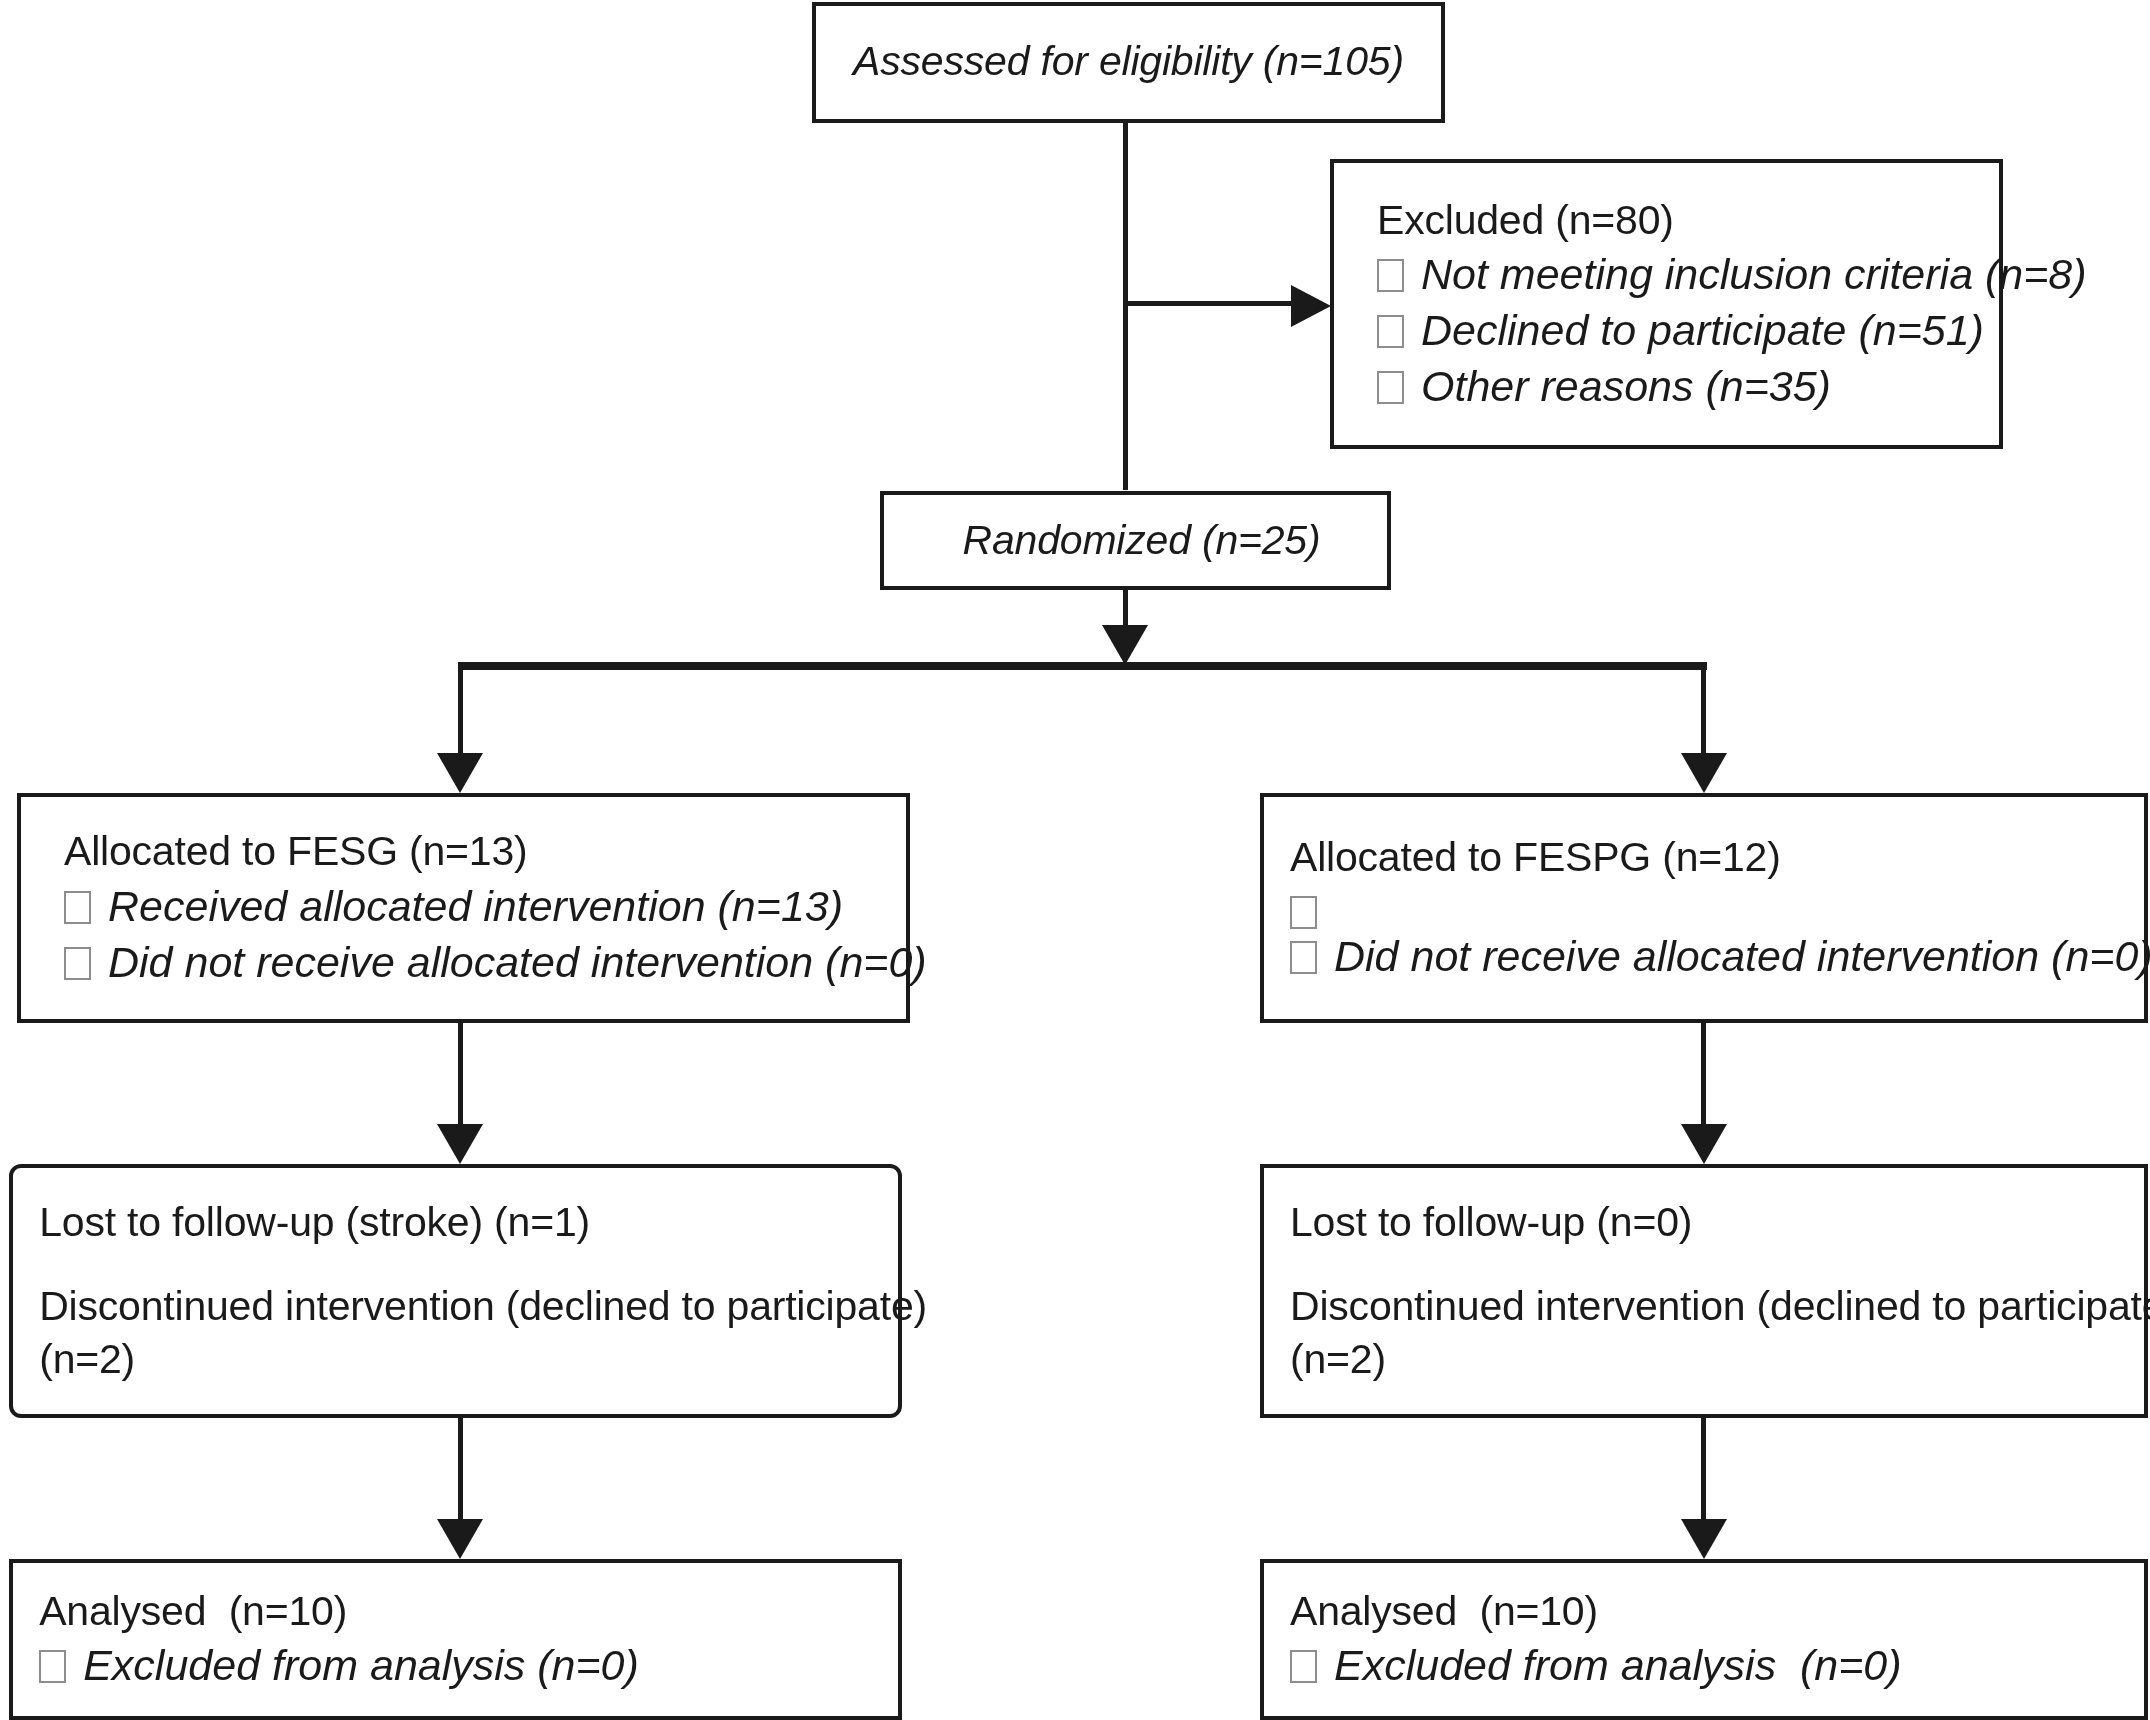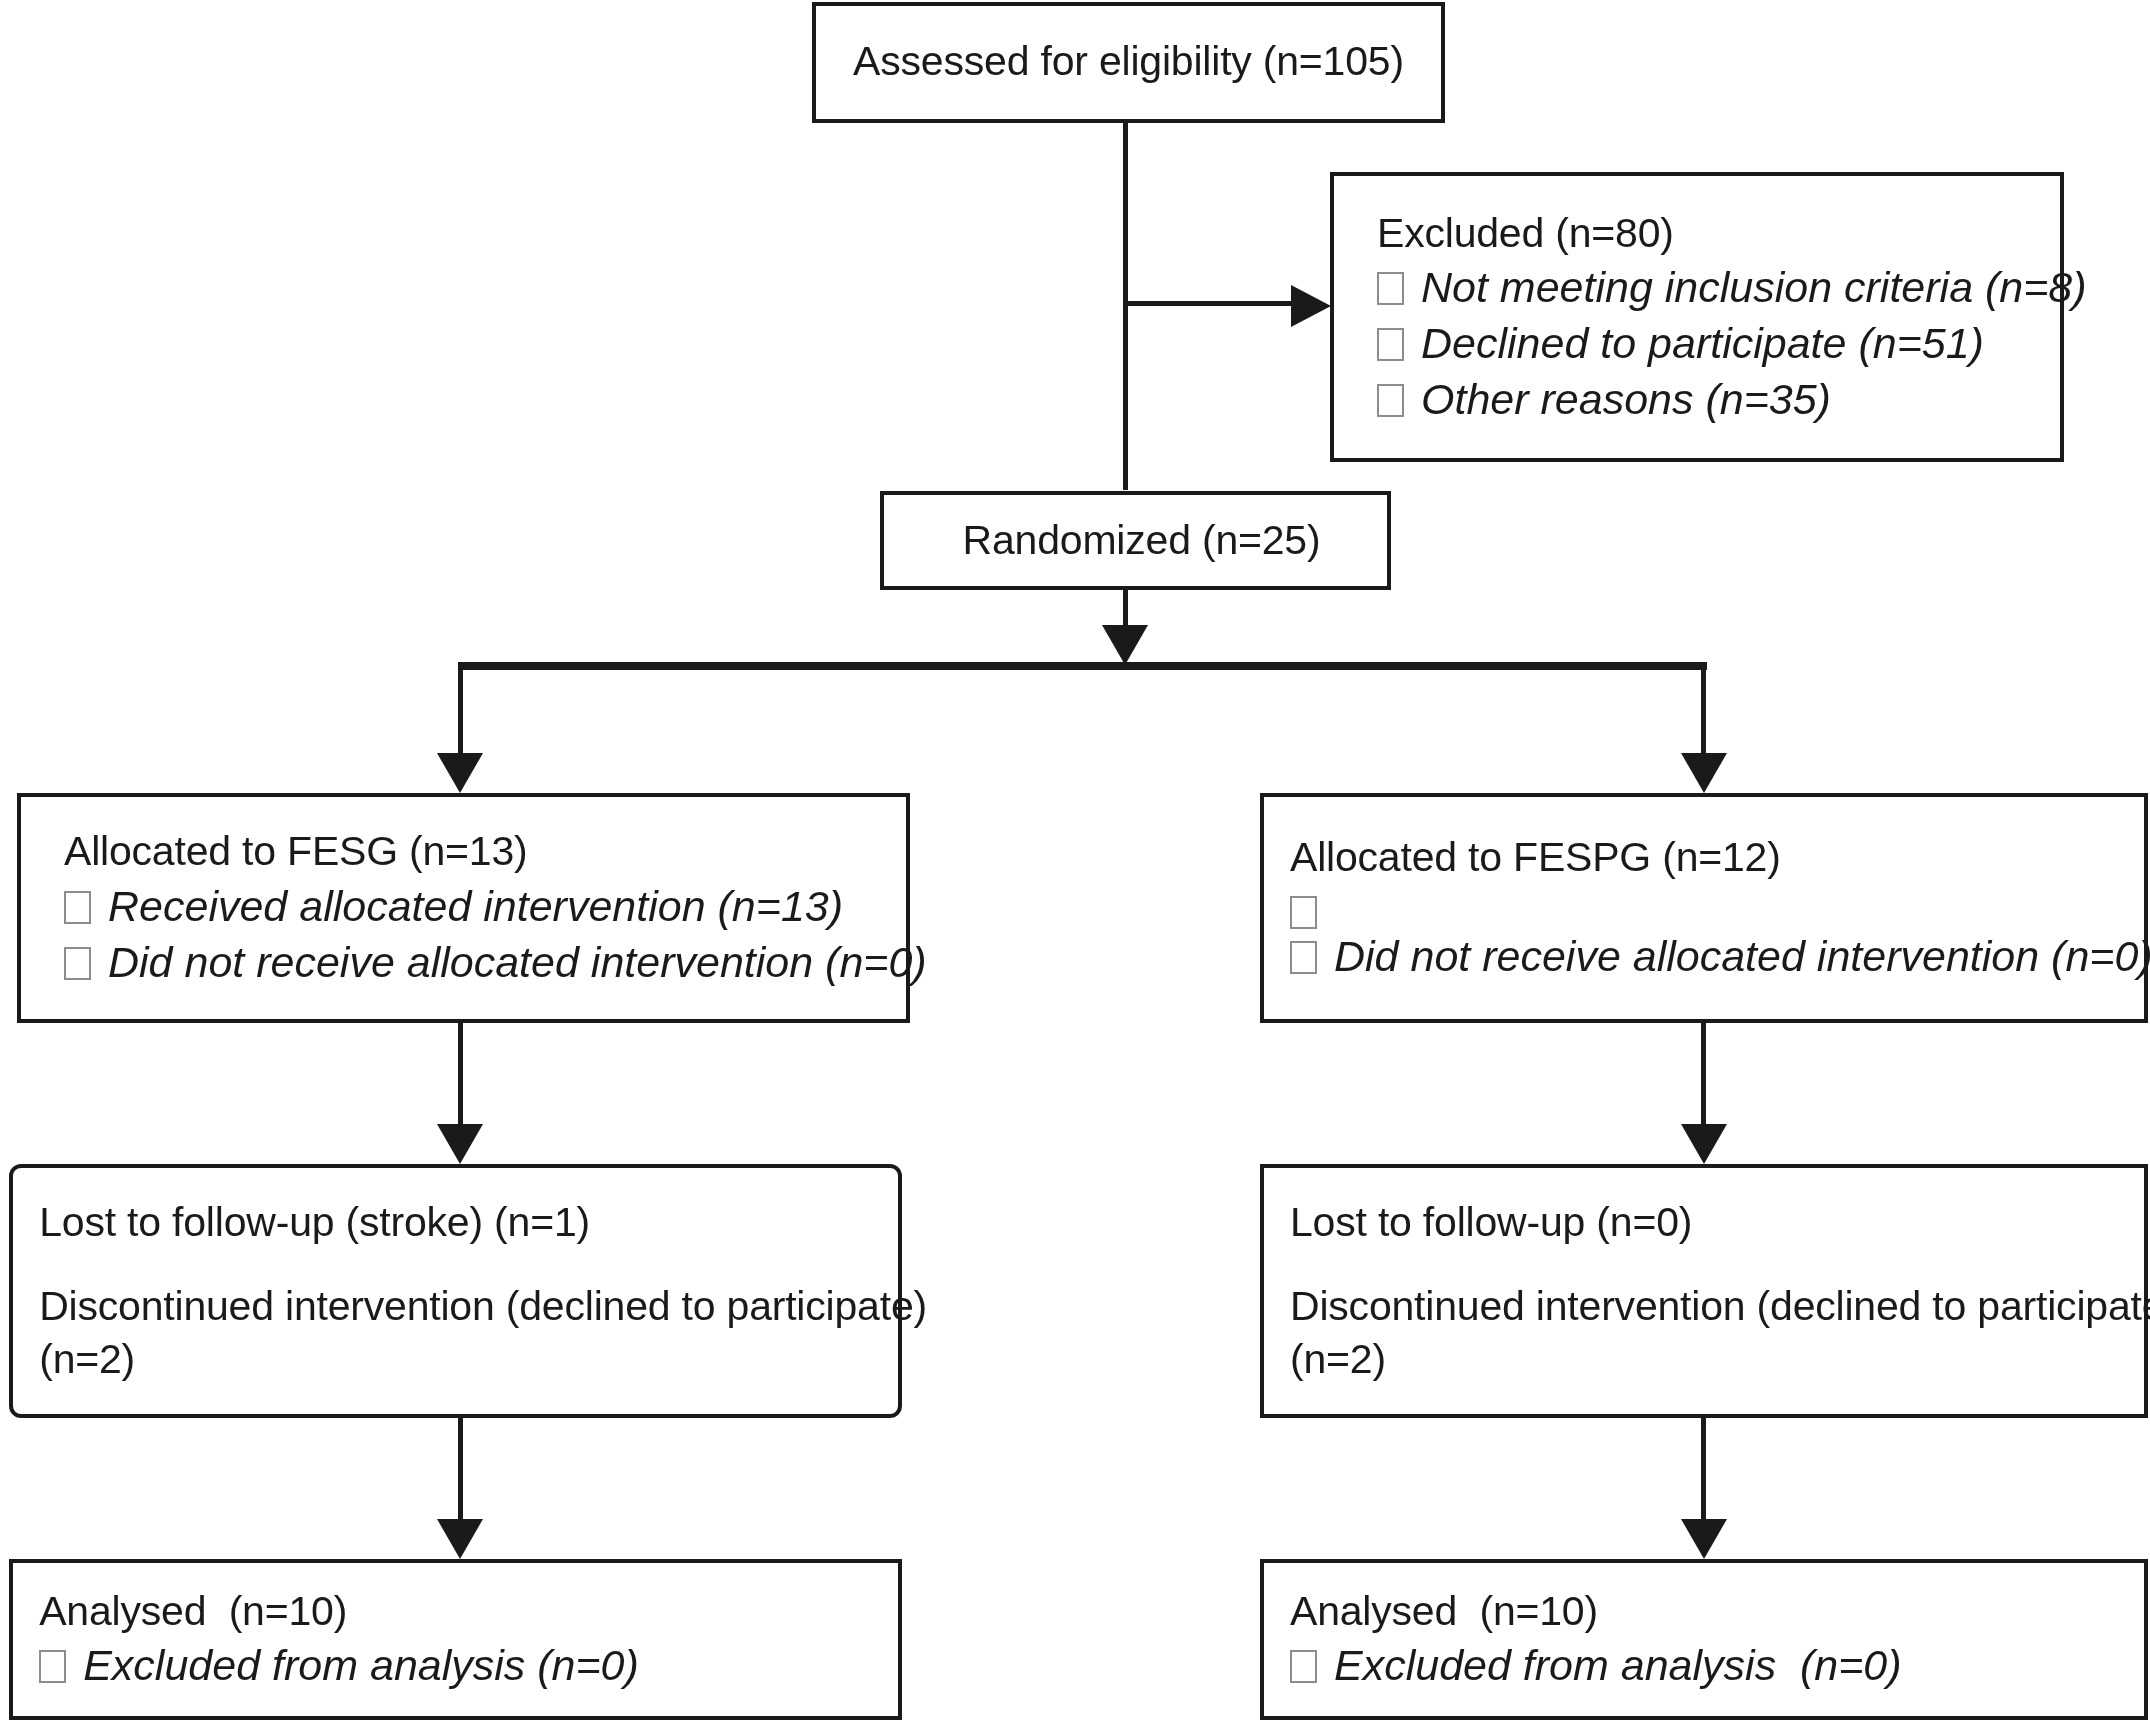--- a/index.html
+++ b/index.html
@@ -25,20 +25,21 @@
     border: 4.6px solid #1a1a1a;
     background: #ffffff;
     display: flex;
     flex-direction: column;
     justify-content: center;
     z-index: 5;
   }
   .node.center {
     align-items: center;
     text-align: right;
+    font-style: italic;
   }
   .node .line {
     font-size: 41px;
     line-height: 1.30;
     white-space: pre;
     letter-spacing: -0.2px;
   }
   .node .pad {
     padding-left: 43px;
     padding-right: 23px;
@@ -118,21 +119,21 @@
 
   <div class="node center" style="left:812px; top:1.5px; width:633px; height:121px;">
     <div class="line">Assessed for eligibility (n=105)</div>
   </div>
 
   <div class="vline" style="left:1123px; top:122px; height:368px;"></div>
 
   <div class="hline" style="left:1123px; top:301px; width:168px;"></div>
   <div class="arrow-right" style="left:1291px; top:285px;"></div>
 
-  <div class="node" style="left:1330px; top:172px; width:734px; height:290px;">
+  <div class="node" style="left:1330px; top:159px; width:673px; height:290px;">
     <div class="pad">
       <div class="line">Excluded (n=80)</div>
       <div class="bullet-row">
         <span class="bullet-box"></span>
         <span class="bullet-text">Not meeting inclusion criteria (n=8)</span>
       </div>
       <div class="bullet-row">
         <span class="bullet-box"></span>
         <span class="bullet-text">Declined to participate (n=51)</span>
       </div>

